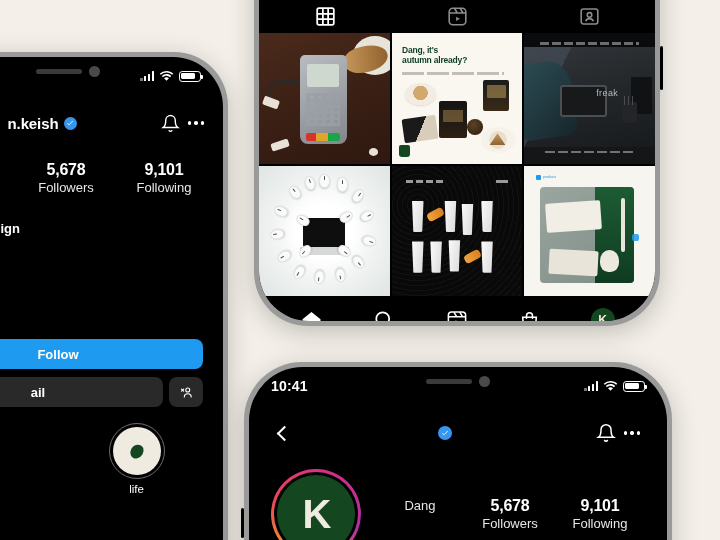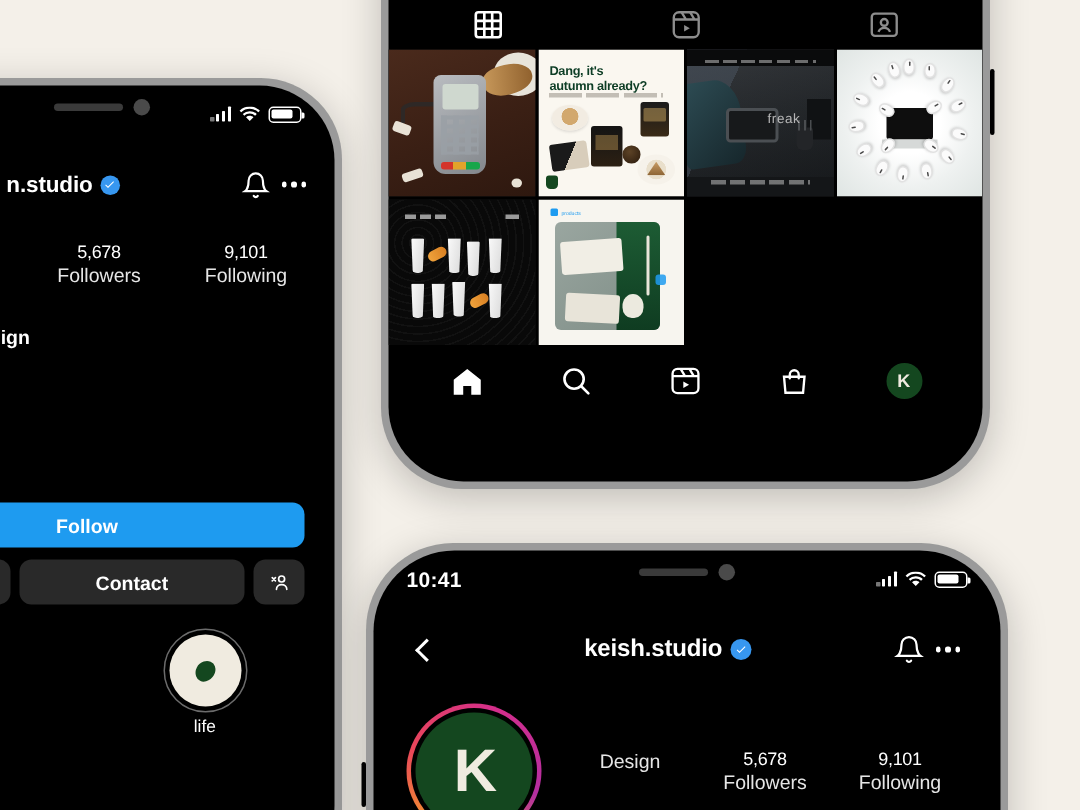--- a/index.html
+++ b/index.html
@@ -52,21 +52,21 @@
   .verified svg { width:8px; height:8px; }
   .icobtn { width:26px; height:26px; display:flex; align-items:center; justify-content:center;
             color:#fff; }
 
   .dots { display:flex; gap:3px; }
   .dots i { width:3.4px; height:3.4px; border-radius:50%; background:#fff; display:block; }
 
   
   .stats { display:flex; }
   .stat { flex:1; text-align:center; color:#fff; }
-  .stat .num { font-size:12px; font-weight:400; letter-spacing:-.2px; }
+  .stat .num { font-size:16px; font-weight:700; letter-spacing:-.2px; }
   .stat .lbl { font-size:13px; color:#e6e6e6; margin-top:1px; }
 
   .bio { color:#fff; font-size:13px; font-weight:700; }
   .link { color:#fff; font-size:13px; font-weight:700; }
 
   .btnrow { display:flex; gap:6px; }
   .btn { height:30px; border-radius:8px; display:flex; align-items:center;
          justify-content:center; font-size:13px; font-weight:700; color:#fff; }
   .btn.primary { background:#1E9BF0; flex:1; }
   .btn.dark { background:#292929; }
@@ -86,21 +86,21 @@
   #phoneA { left:-92px; top:52px; width:320px; height:540px; }
   #phoneA .inner { border-radius:50px; }
 
   
   #phoneB { left:254px; top:-254px; width:406px; height:580px; }
 
   .tabbar { display:flex; height:34px; border-bottom:0; }
   .tab { flex:1; display:flex; align-items:center; justify-content:center; color:#fff; }
   .tab.inactive { color:#6e6e6e; }
 
-  .grid { display:grid; grid-template-columns:1fr 1fr 1fr 1fr; gap:2px; }
+  .grid { display:grid; grid-template-columns:1fr 1fr 1fr; gap:2px; }
   .cell { position:relative; width:100%; padding-top:100%; overflow:hidden; background:#111; }
   .cell > .art { position:absolute; inset:0; }
 
   
   .art-terminal { background:linear-gradient(160deg,#4a2a1c 0%,#3a1f14 55%,#2e180f 100%); }
   .art-terminal .pos { position:absolute; left:31%; top:17%; width:36%; height:68%;
      background:linear-gradient(150deg,#b9bcc0,#83878c); border-radius:5px 5px 8px 8px; }
   .art-terminal .scr { position:absolute; left:16%; top:10%; width:68%; height:26%;
      background:#cfd8cf; border-radius:2px; }
   .art-terminal .kp { position:absolute; left:14%; top:42%; width:72%; height:38%;
@@ -278,21 +278,21 @@
           <div class="batt">
               <b></b>
             </div>
         </div>
       </div>
 
       <div style="padding-top:46px;"></div>
 
       <div class="ig-nav">
         <div class="ig-title">
-          <span>n.studio</span>
+          <span>n.keish</span>
           <span class="verified">
             <svg viewBox="0 0 24 24">
                 <path d="M9 16.2 4.8 12l-1.4 1.4L9 19 21 7l-1.4-1.4z" fill="#fff"></path>
               </svg>
           </span>
         </div>
         <div class="icobtn">
           <svg width="19" height="19" viewBox="0 0 24 24" fill="none" stroke="#fff" stroke-width="1.8" stroke-linecap="round">
             <path d="M18 8a6 6 0 1 0-12 0c0 7-3 9-3 9h18s-3-2-3-9"></path>
               <path d="M13.7 21a2 2 0 0 1-3.4 0"></path>
@@ -324,21 +324,20 @@
 
       <div class="bio" style="margin-top:26px; padding-left:0px;">Email, UX Design</div>
       <div class="link" style="margin-top:64px;">urtiptoes</div>
 
       <div class="btnrow" style="margin-top:24px; padding-right:20px;">
         <div class="btn primary">Follow</div>
       </div>
 
       <div class="btnrow" style="margin-top:8px; padding-right:20px;">
         <div class="btn dark" style="flex:1;">ail</div>
-        <div class="btn dark" style="flex:1.6;">Contact</div>
         <div class="btn dark" style="width:34px;">
           <svg width="15" height="15" viewBox="0 0 24 24" fill="none" stroke="#fff" stroke-width="1.8" stroke-linecap="round">
             <circle cx="14" cy="8" r="3.2"></circle>
               <path d="M8.5 19c0-3 2.5-5 5.5-5s5.5 2 5.5 5"></path>
             <path d="M4 6.5l3.4 3.4M7.4 6.5 4 9.9"></path>
           </svg>
         </div>
       </div>
 
       <div class="highlights" style="margin-top:16px; padding-right:12px;">
@@ -563,21 +562,20 @@
               <b></b>
             </div>
         </div>
       </div>
 
       <div class="ig-nav" style="margin-top:46px; padding:0 22px;">
         <div class="icobtn">
           <span class="chev"></span>
         </div>
         <div class="ig-title" style="font-size:16px;">
-          <span>keish.studio</span>
           <span class="verified" style="width:14px;height:14px;">
             <svg viewBox="0 0 24 24">
                 <path d="M9 16.2 4.8 12l-1.4 1.4L9 19 21 7l-1.4-1.4z" fill="#fff"></path>
               </svg>
           </span>
         </div>
         <div class="icobtn">
           <svg width="20" height="20" viewBox="0 0 24 24" fill="none" stroke="#fff" stroke-width="1.8" stroke-linecap="round">
             <path d="M18 8a6 6 0 1 0-12 0c0 7-3 9-3 9h18s-3-2-3-9"></path>
               <path d="M13.7 21a2 2 0 0 1-3.4 0"></path>
@@ -595,21 +593,21 @@
       <div style="display:flex; align-items:center; margin-top:16px; padding:0 22px;">
         <div class="story-ring">
           <div class="gap">
             <div class="av">
               <span class="kk">K</span>
             </div>
           </div>
         </div>
         <div class="stats" style="flex:1; margin-left:14px;">
           <div class="stat">
-            <div class="lbl">Design</div>
+            <div class="lbl">Dang</div>
           </div>
           <div class="stat">
             <div class="num">5,678</div>
             <div class="lbl">Followers</div>
           </div>
           <div class="stat">
             <div class="num">9,101</div>
             <div class="lbl">Following</div>
           </div>
         </div>

